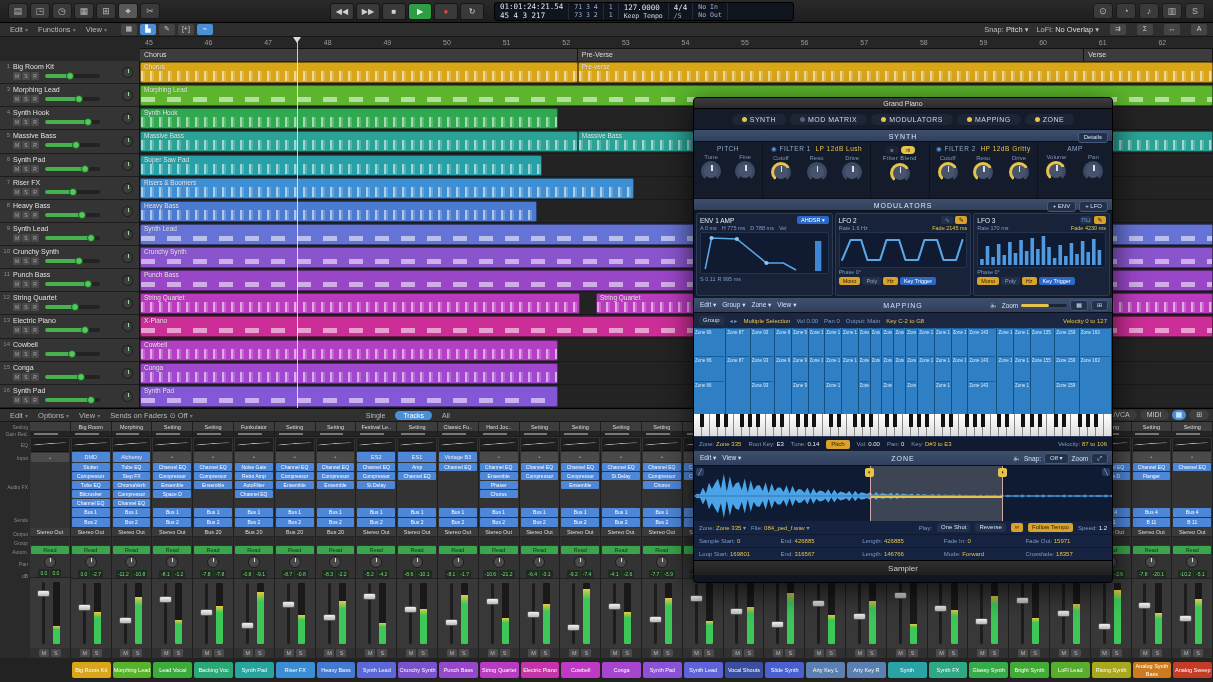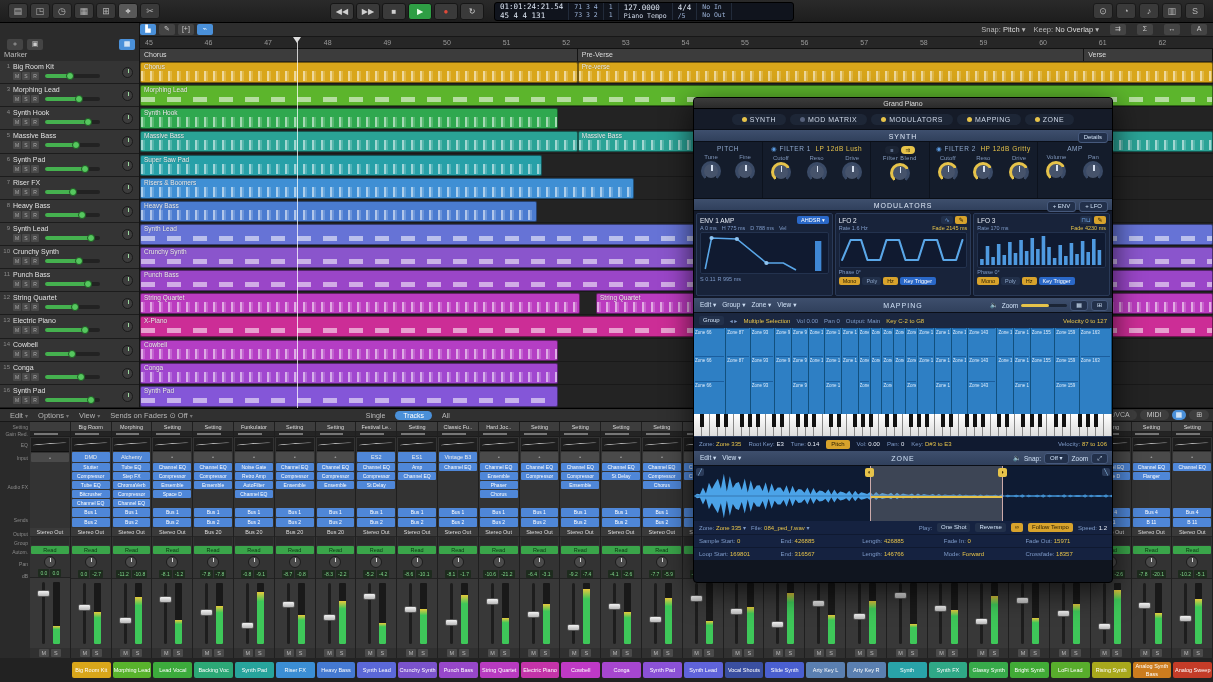--- a/index.html
+++ b/index.html
@@ -192,33 +192,33 @@
     <div class="tr-btn">◀◀</div>
     <div class="tr-btn">▶▶</div>
     <div class="tr-btn">■</div>
     <div class="tr-btn play">▶</div>
     <div class="tr-btn rec">●</div>
     <div class="tr-btn">↻</div>
   </div>
   <div id="lcd">
     <div class="lcd-seg">
       <span class="lcd-big">01:01:24:21.54</span>
-      <span class="lcd-big">45 4 4 131</span>
+      <span class="lcd-big">45 4 3 217</span>
     </div>
     <div class="lcd-seg">
       <span>71 3 4</span>
       <span>73 3 2</span>
     </div>
     <div class="lcd-seg">
       <span>1</span>
       <span>1</span>
     </div>
     <div class="lcd-seg">
       <span class="lcd-big">127.0000</span>
-      <span class="lcd-y">Piano Tempo</span>
+      <span class="lcd-y">Keep Tempo</span>
     </div>
     <div class="lcd-seg">
       <span class="lcd-big">4/4</span>
       <span>/5</span>
     </div>
     <div class="lcd-seg">
       <span>No In</span>
       <span>No Out</span>
     </div>
   </div>
@@ -235,34 +235,28 @@
   <span class="menu-item"><span>Edit</span> <span class="car">▾</span></span>
   <span class="menu-item"><span>Functions</span> <span class="car">▾</span></span>
   <span class="menu-item"><span>View</span> <span class="car">▾</span></span>
   <span class="tool-btn" style="margin-left:14px">▦</span>
   <span class="tool-btn sel">▙</span>
   <span class="tool-btn">✎</span>
   <span class="tool-btn">[+]</span>
   <span class="tool-btn sel">⌁</span>
   <div id="snapdrag">
     <span><span>Snap:</span> <span class="val">Pitch</span> <span class="car">▾</span></span>
-    <span><span>Keep:</span> <span class="val">No Overlap</span> <span class="car">▾</span></span>
+    <span><span>LoFi:</span> <span class="val">No Overlap</span> <span class="car">▾</span></span>
     <span class="tool-btn">⇉</span>
     <span class="tool-btn">Σ</span>
     <span class="tool-btn">↔</span>
     <span class="tool-btn">A</span>
   </div>
 </div>
 
-<div id="lpanel-top" class="abs">
-  <span class="tool-btn" style="position:absolute;left:4px;top:16px">＋</span>
-  <span class="tool-btn" style="position:absolute;left:24px;top:16px">▣</span>
-  <span class="tool-btn sel" style="position:absolute;right:4px;top:16px">▦</span>
-  <span id="marker-label">Marker</span>
-</div>
 
 <div id="ruler" class="abs">
       <div class="rnum" style="left: 5px;">45</div>
       <div class="rnum" style="left: 64.6111px;">46</div>
       <div class="rnum" style="left: 124.222px;">47</div>
       <div class="rnum" style="left: 183.833px;">48</div>
       <div class="rnum" style="left: 243.444px;">49</div>
       <div class="rnum" style="left: 303.056px;">50</div>
       <div class="rnum" style="left: 362.667px;">51</div>
       <div class="rnum" style="left: 422.278px;">52</div>
@@ -2277,15 +2271,16 @@
         <span><span>Fade In: </span><span class="yv">0</span></span>
         <span><span>Fade Out: </span><span class="yv">15971</span></span>
       </div>
   <div class="zrow" id="zrow3">
         <span><span>Loop Start: </span><span class="yv">169801</span></span>
         <span><span>End: </span><span class="yv">316567</span></span>
         <span><span>Length: </span><span class="yv">146766</span></span>
         <span><span>Mode: </span><span class="yv">Forward</span></span>
         <span><span>Crossfade: </span><span class="yv">18357</span></span>
       </div>
+  <div id="pl-footer">Sampler</div>
 </div>
 
 </div>
 
 </body></html>

